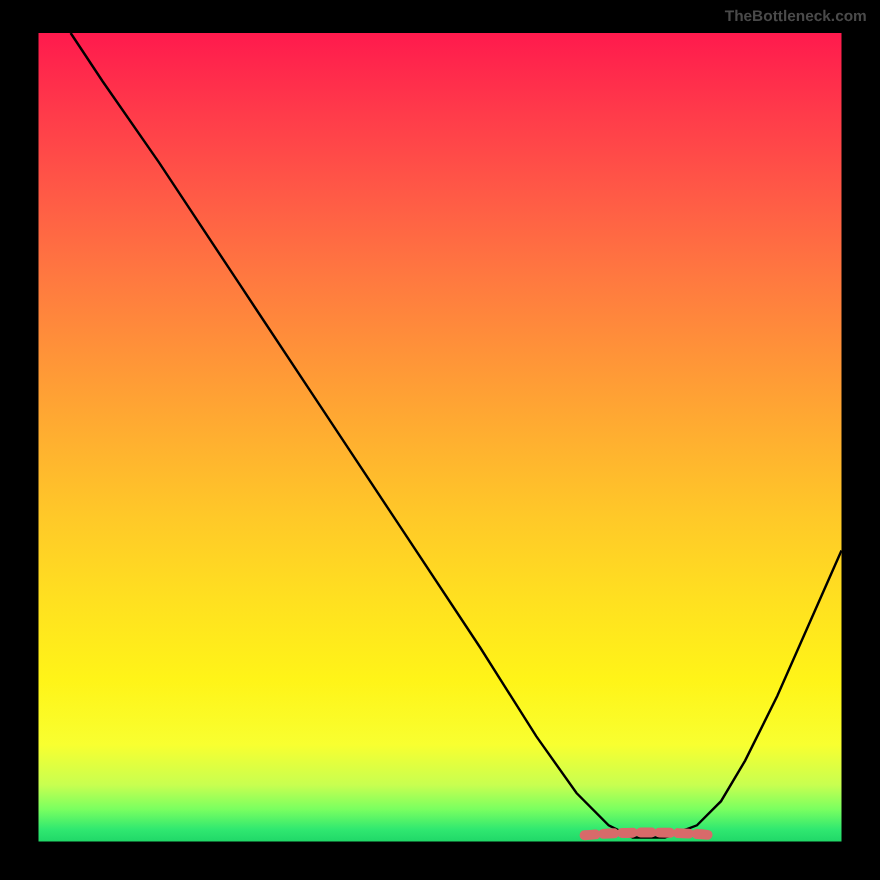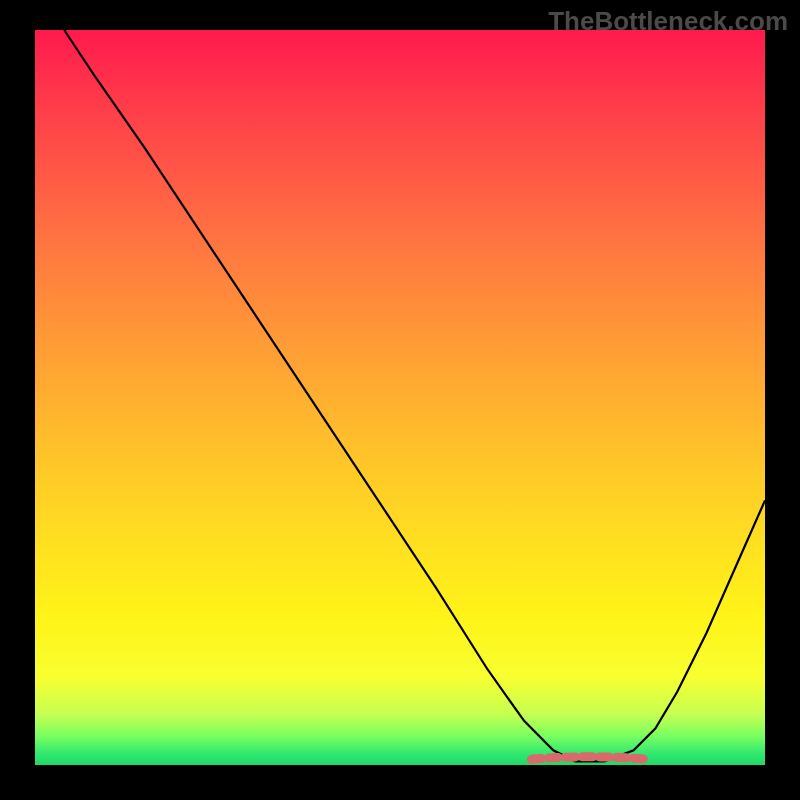--- a/index.html
+++ b/index.html
@@ -7,21 +7,21 @@
     width: 800px;
     height: 800px;
     background: #000;
     position: relative;
     font-family: Arial, sans-serif;
   }
   .watermark {
     position: absolute;
     top: 6px;
     right: 12px;
-    font-size: 26px;
+    font-size: 14px;
     font-weight: bold;
     color: #4a4a4a;
     z-index: 10;
   }
   .plot-area {
     position: absolute;
     left: 35px;
     top: 30px;
     width: 730px;
     height: 735px;

